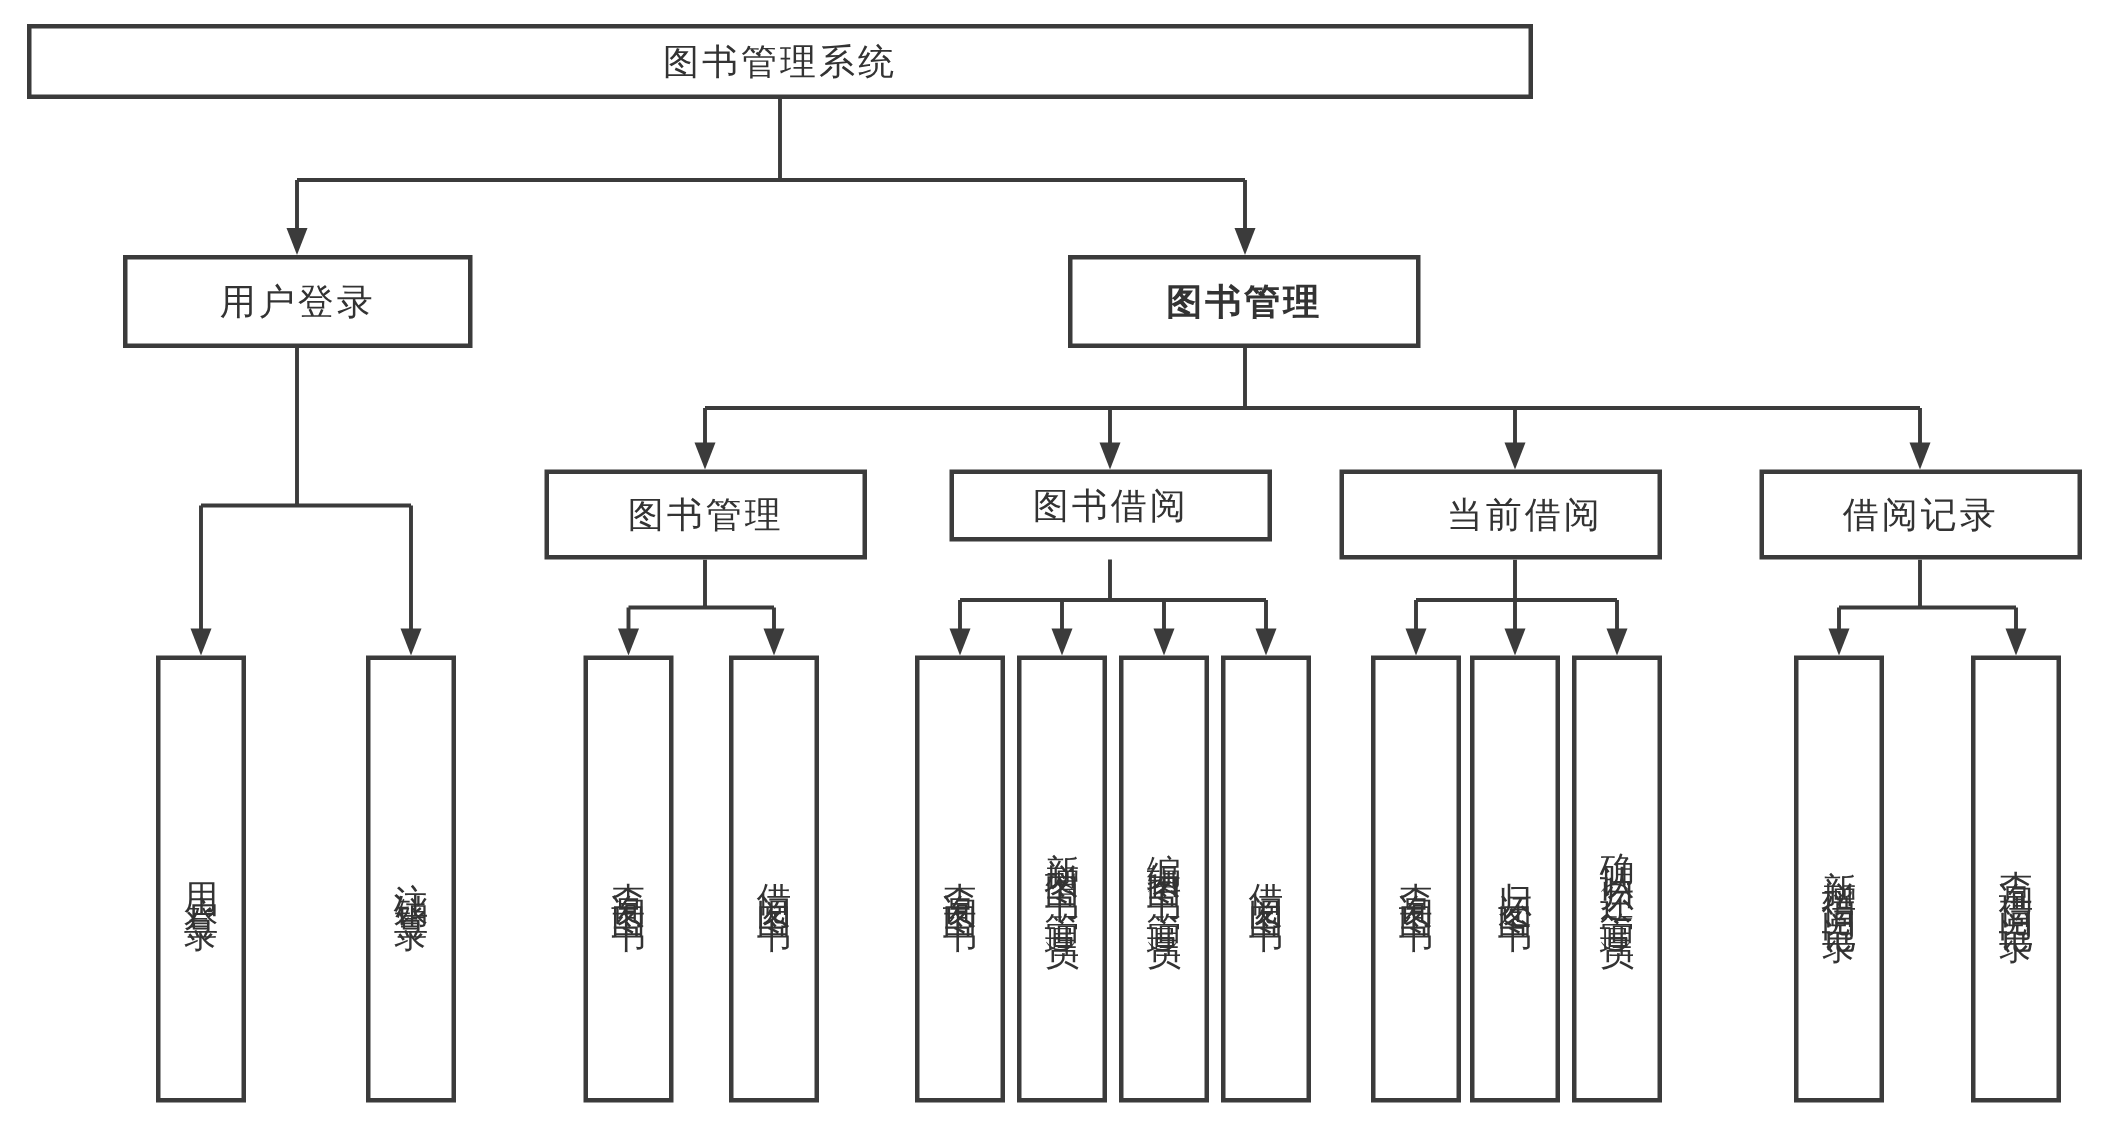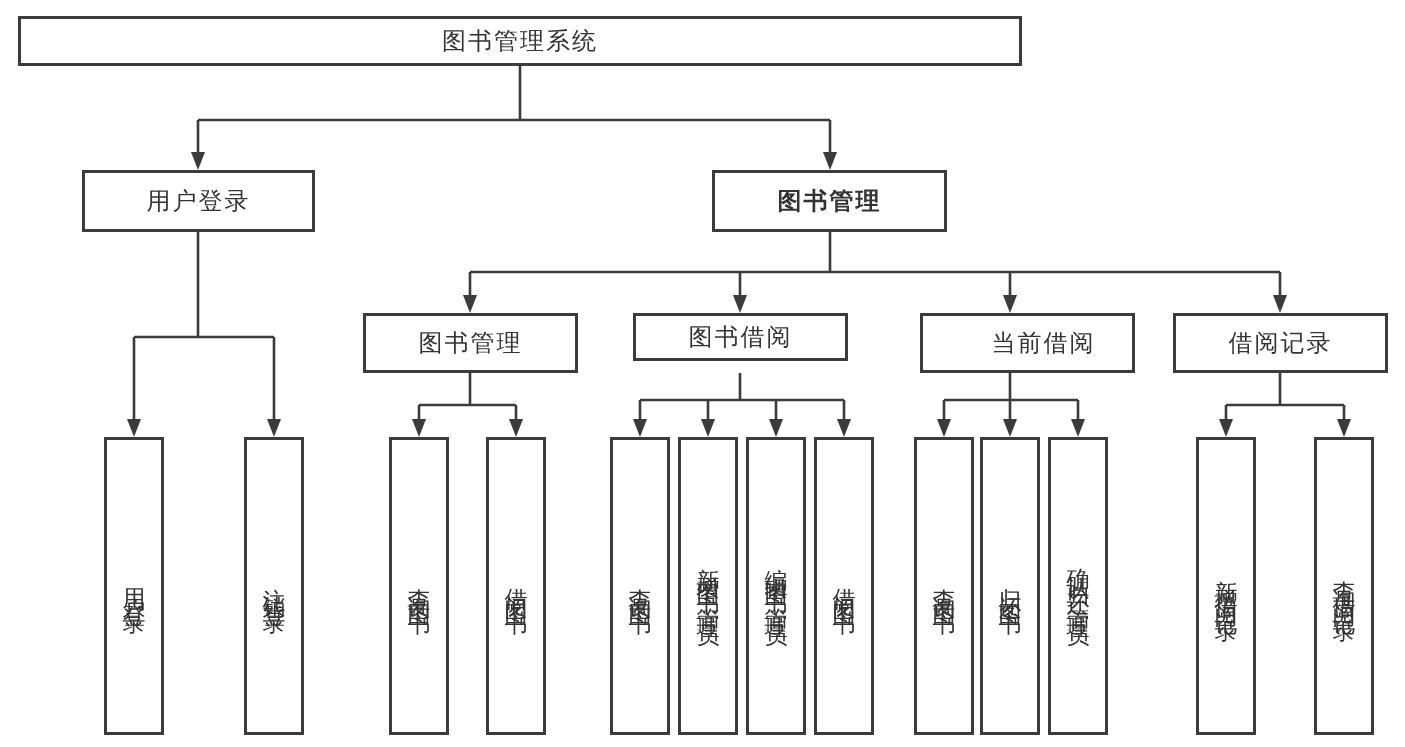--- a/index.html
+++ b/index.html
@@ -82,21 +82,21 @@
     <polygon points="1337,419 1351,419 1344,437"></polygon>
   </svg>
 
   <div class="node" style="left:18px;top:16px;width:1004px;height:50px;">图书管理系统</div>
 
   <div class="node" style="left:82px;top:170px;width:233px;height:62px;">用户登录</div>
   <div class="node" style="left:712px;top:170px;width:235px;height:62px;font-weight:bold;">图书管理</div>
 
   <div class="node" style="left:363px;top:313px;width:215px;height:60px;">图书管理</div>
   <div class="node" style="left:633px;top:313px;width:215px;height:48px;">图书借阅</div>
-  <div class="node" style="left:920px;top:313px;width:215px;height:60px;padding-left:32px;">当前借阅</div>
+  <div class="node" style="left:893px;top:313px;width:215px;height:60px;padding-left:32px;">当前借阅</div>
   <div class="node" style="left:1173px;top:313px;width:215px;height:60px;">借阅记录</div>
 
   <div class="node leaf" style="left:104px;top:437px;width:60px;height:298px;">
     <span>用户登录</span>
   </div>
   <div class="node leaf" style="left:244px;top:437px;width:60px;height:298px;">
     <span>注销登录</span>
   </div>
 
   <div class="node leaf" style="left:389px;top:437px;width:60px;height:298px;">

